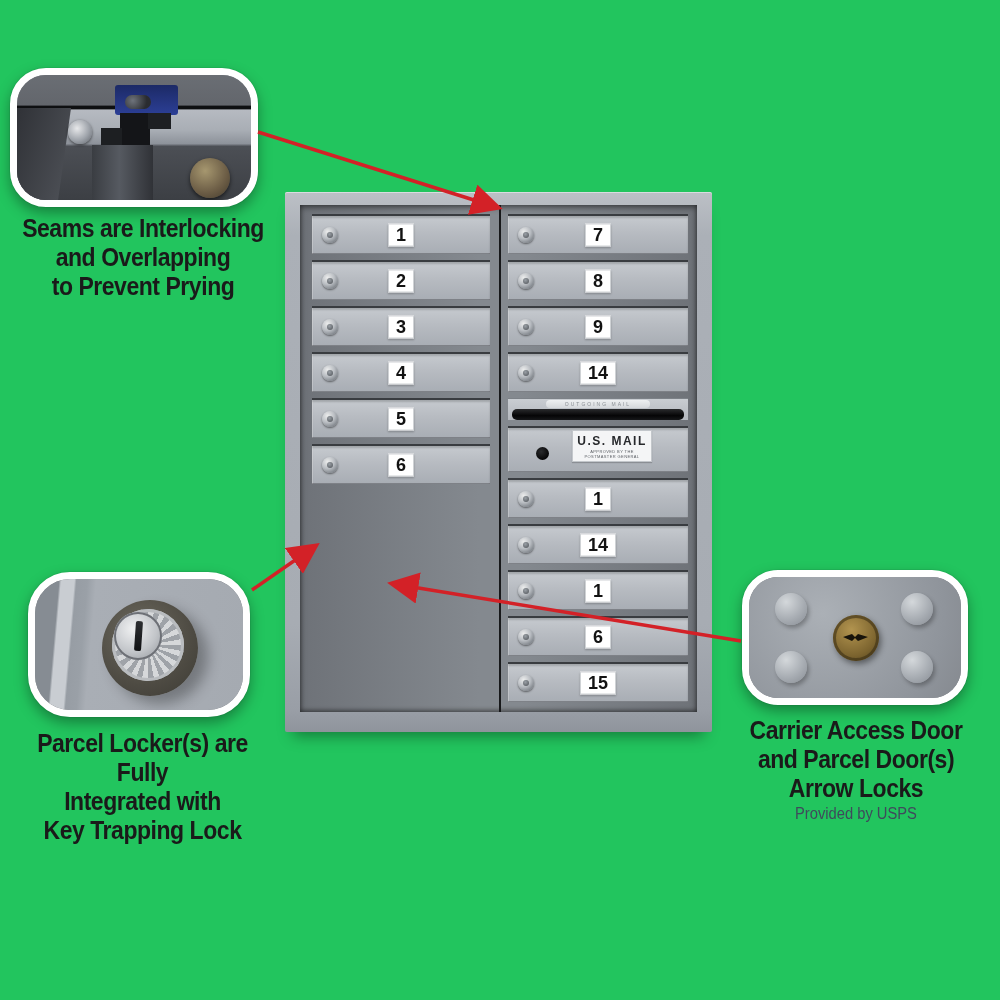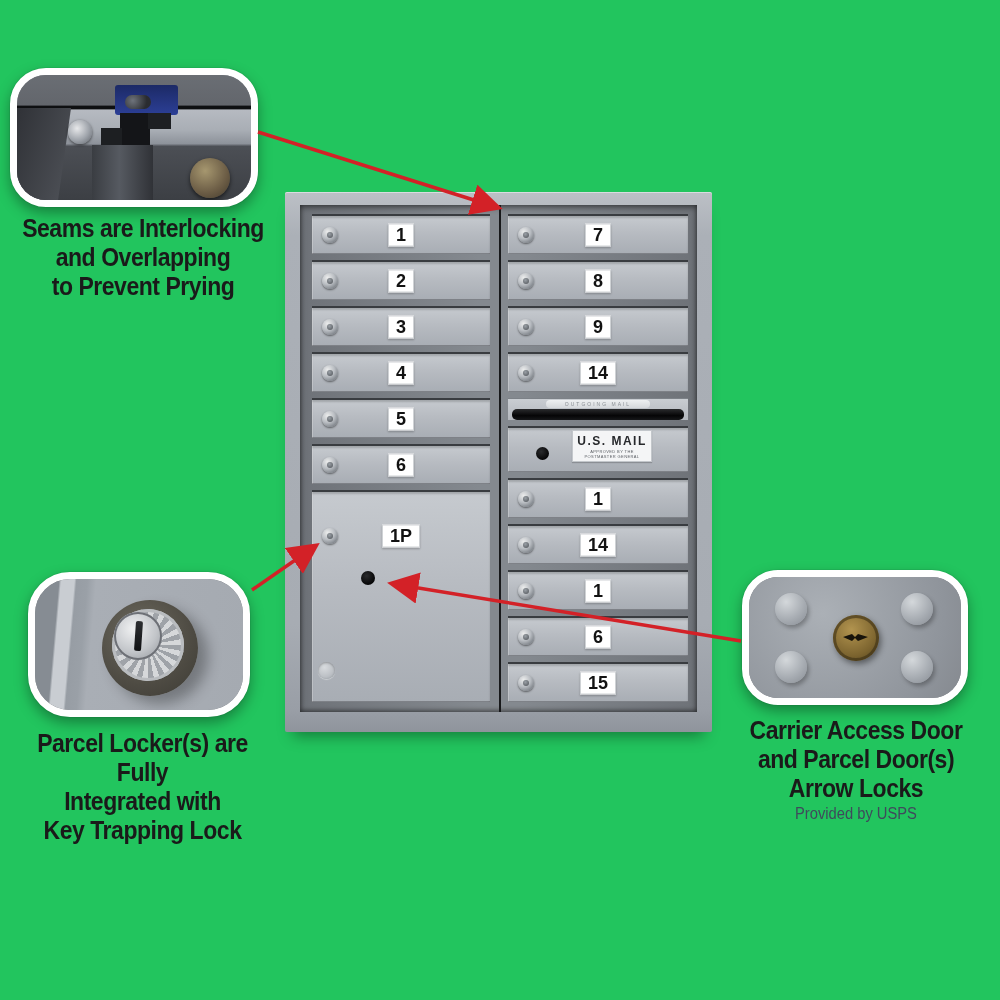--- a/index.html
+++ b/index.html
@@ -192,26 +192,20 @@
           <span class="plate">4</span>
         </div>
         <div class="door">
           <span class="keyhole"></span>
           <span class="plate">5</span>
         </div>
         <div class="door">
           <span class="keyhole"></span>
           <span class="plate">6</span>
         </div>
-        <div class="door parcel">
-          <span class="keyhole"></span>
-          <span class="plate">1P</span>
-          <span class="hole-dot"></span>
-          <span class="plug"></span>
-        </div>
       </div>
 
       <div class="col col-right">
         <div class="door">
           <span class="keyhole"></span>
           <span class="plate">7</span>
         </div>
         <div class="door">
           <span class="keyhole"></span>
           <span class="plate">8</span>

